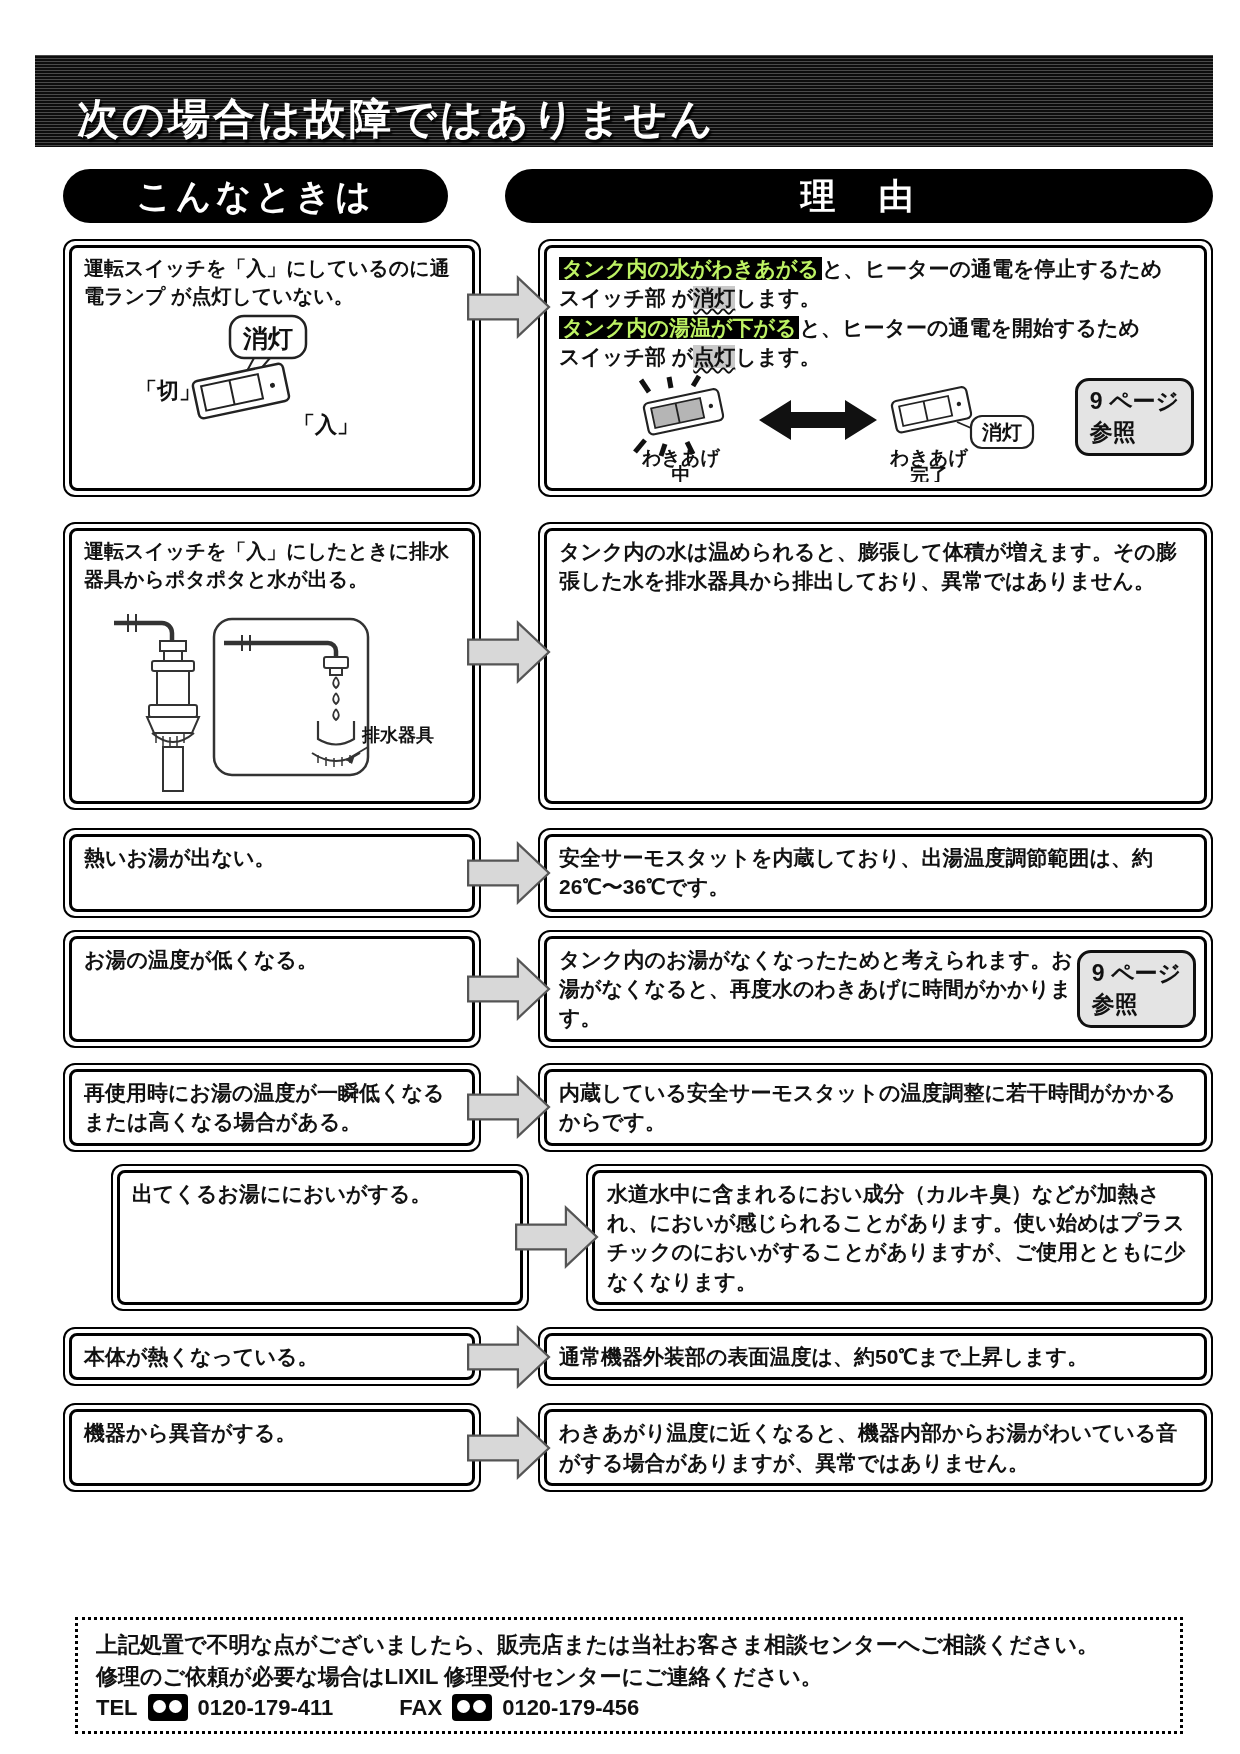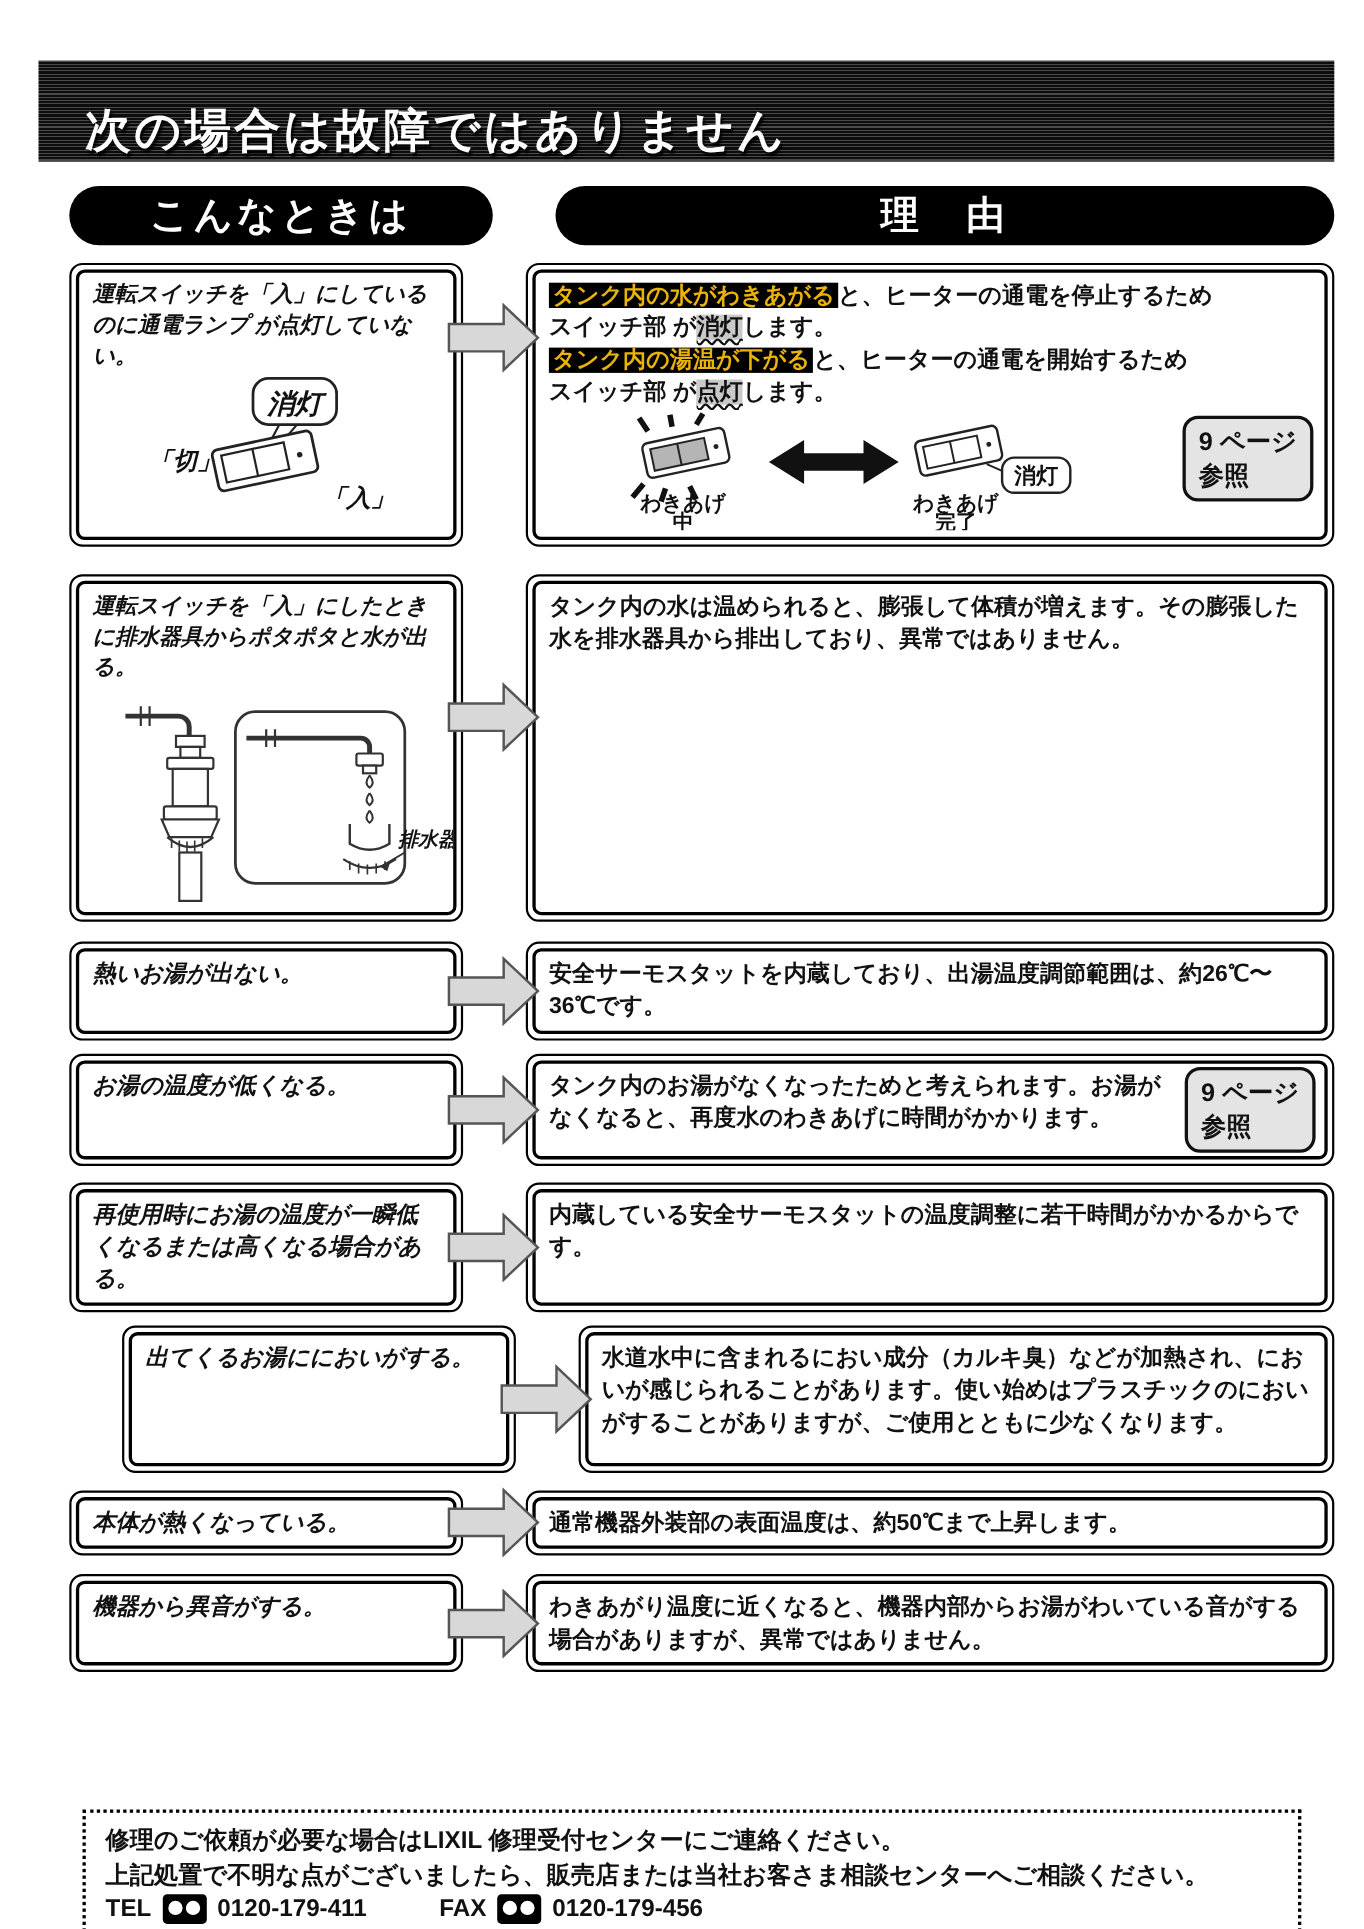--- a/index.html
+++ b/index.html
@@ -12,28 +12,28 @@
   .content{margin-left:28px;width:1150px;}
   .pill-row{display:flex;margin-bottom:16px;margin-top:16px;}
   .pill{background:#000;color:#fff;font-size:35px;font-weight:bold;height:54px;line-height:54px;text-align:center;border-radius:27px;letter-spacing:4px;}
   .pill-left{width:385px;}
   .pill-gap{width:57px;flex-shrink:0;}
   .pill-right{flex:1;}
   
   .row{display:flex;align-items:stretch;}
   .box{border:2px solid #000;border-radius:12px;padding:4px;display:flex;background:#fff;}
   .box-inner{border:3px solid #000;border-radius:8px;flex:1;padding:6px 12px;position:relative;box-sizing:border-box;overflow:hidden;}
-  .symptom{width:358px;flex-shrink:0;box-sizing:border-box;font-style:italic;}
+  .symptom{width:418px;flex-shrink:0;box-sizing:border-box;}
   .reason{flex:1;box-sizing:border-box;}
   .gap{width:57px;flex-shrink:0;position:relative;}
   .arrow{position:absolute;left:-16px;width:88px;height:64px;top:50%;margin-top:-32px;z-index:3;}
   .arrow polygon{fill:#d8d8d8;stroke:#555;stroke-width:2.5;}
   .txt{margin:0;font-size:21px;font-weight:bold;line-height:1.4;}
   .fs20{font-size:20px;}
-  .hl{background:#000;color:#eab308;padding:0 3px;}
+  .hl{background:#000;color:#bef264;padding:0 3px;}
   .mark{background:#c9c9c9;text-decoration:underline wavy #111;text-decoration-thickness:1.5px;text-underline-offset:3px;}
   .badge{position:absolute;background:#e4e4e4;border:3px solid #111;border-radius:14px;padding:5px 12px;font-size:23px;font-weight:bold;line-height:1.35;text-align:left;z-index:2;}
   svg text{font-family:"Liberation Sans",sans-serif;fill:#111;}
   .fig{display:block;}
   
   .contact{margin:125px 30px 0 40px;border:3px dotted #000;padding:8px 18px;font-weight:bold;}
   .contact p{margin:2px 0;font-size:22px;}
   .tel-line{display:flex;justify-content:flex-start;align-items:center;gap:10px;font-size:27px;margin-top:4px;}
   .tel-spacer{width:46px;}
   .freedial{display:inline-block;width:40px;height:27px;background:#000;border-radius:4px;position:relative;}
@@ -296,22 +296,22 @@
       <div class="box reason">
         <div class="box-inner">
             <p class="txt">わきあがり温度に近くなると、機器内部からお湯がわいている音がする場合がありますが、異常ではありません。</p>
           </div>
       </div>
     </div>
 
   </div>
 
   <div class="contact">
+    <p>上記処置で不明な点がございましたら、販売店または当社お客さま相談センターへご相談ください。</p>
     <p>修理のご依頼が必要な場合はLIXIL 修理受付センターにご連絡ください。</p>
-    <p>上記処置で不明な点がございましたら、販売店または当社お客さま相談センターへご相談ください。</p>
     <p class="tel-line">
       <span>TEL</span>
       <span class="freedial"></span>
       <span>0120-179-411</span>
       <span class="tel-spacer"></span>
       <span>FAX</span>
       <span class="freedial"></span>
       <span>0120-179-456</span>
     </p>
   </div>

